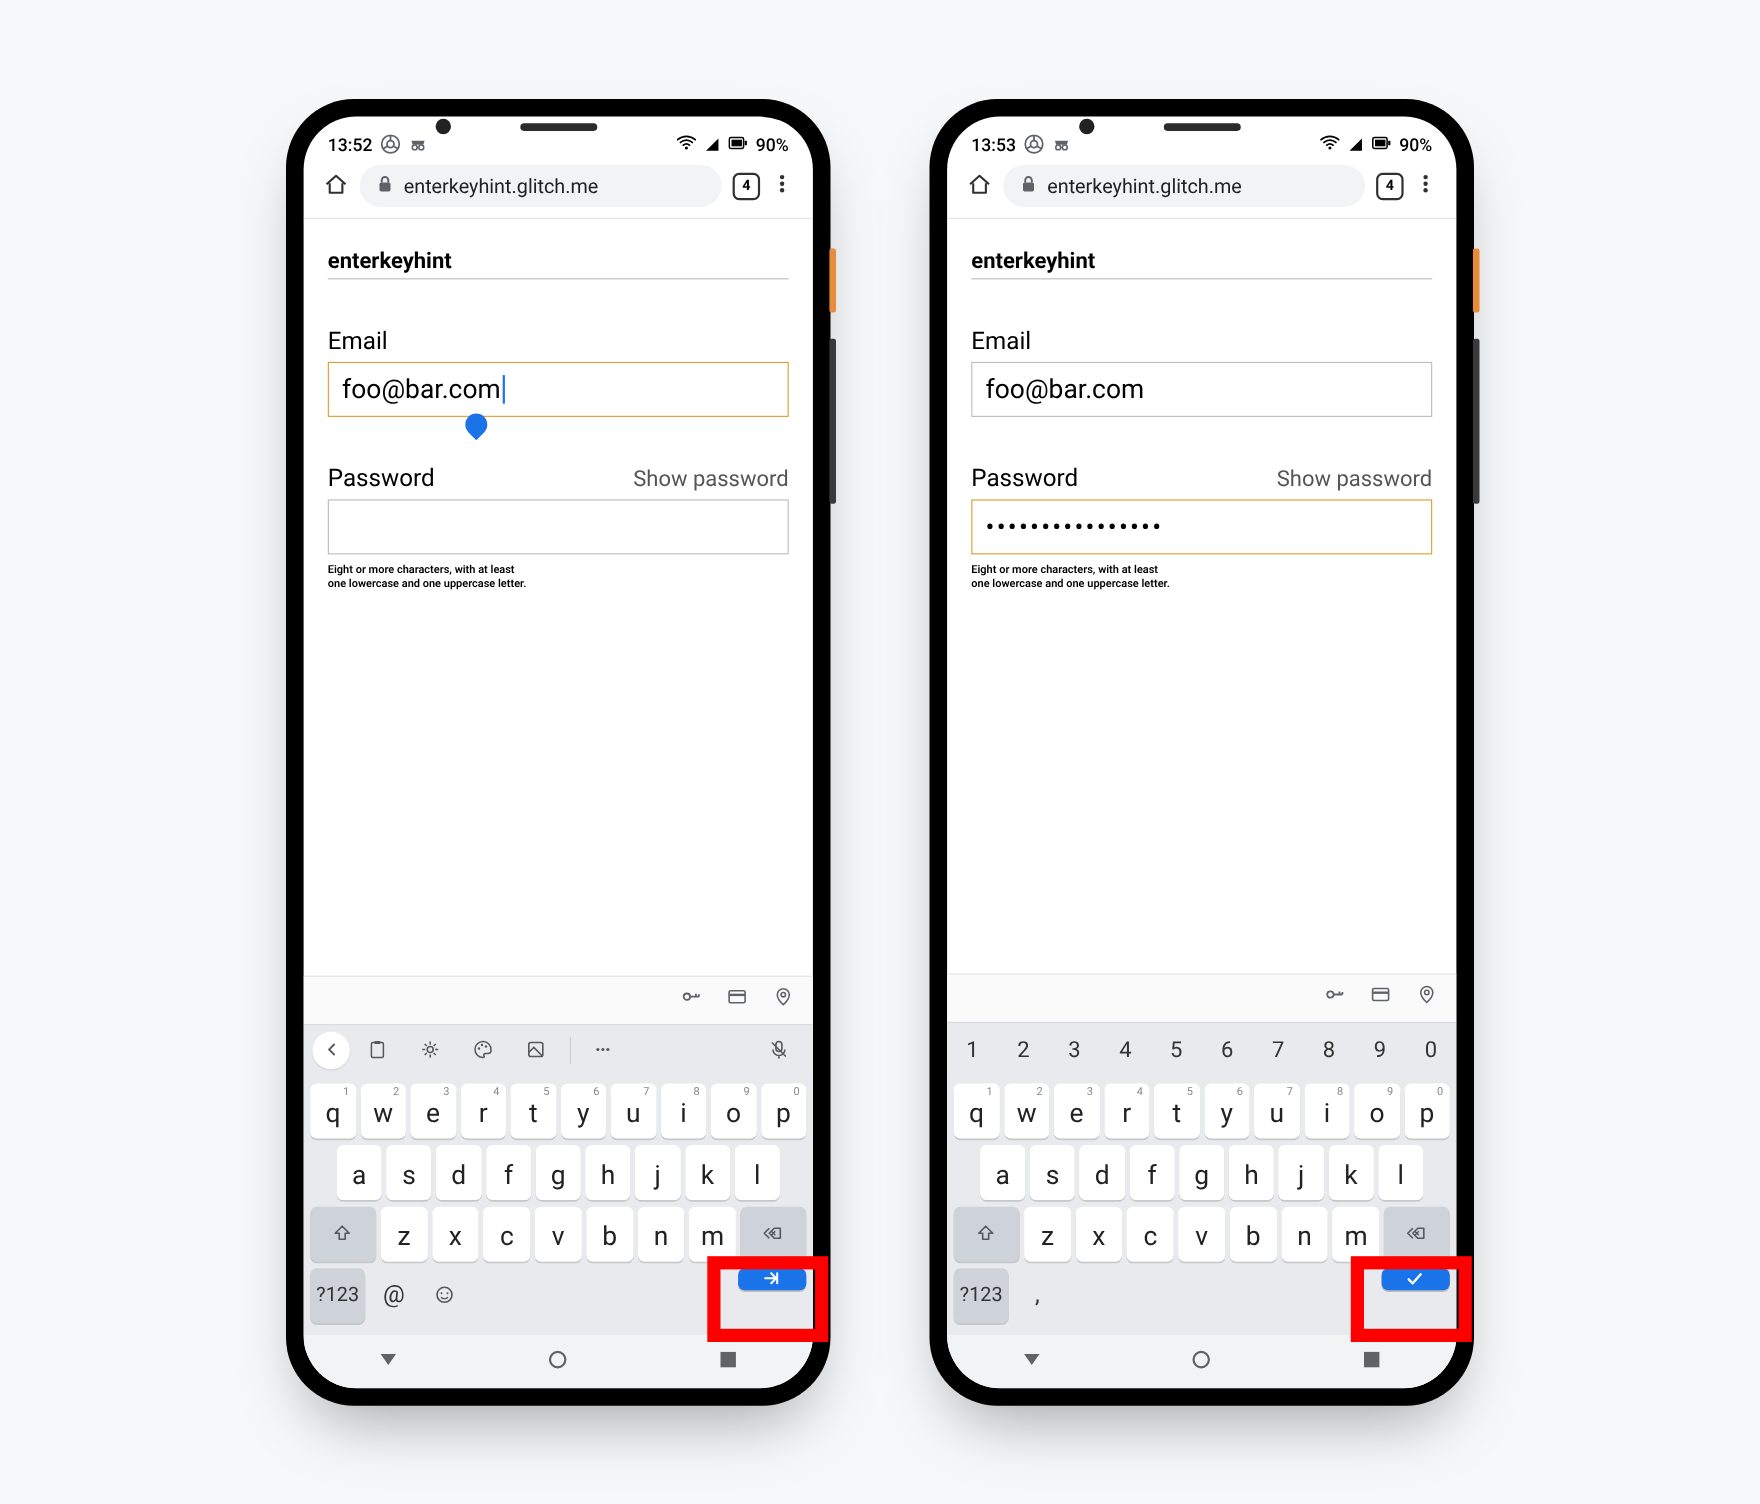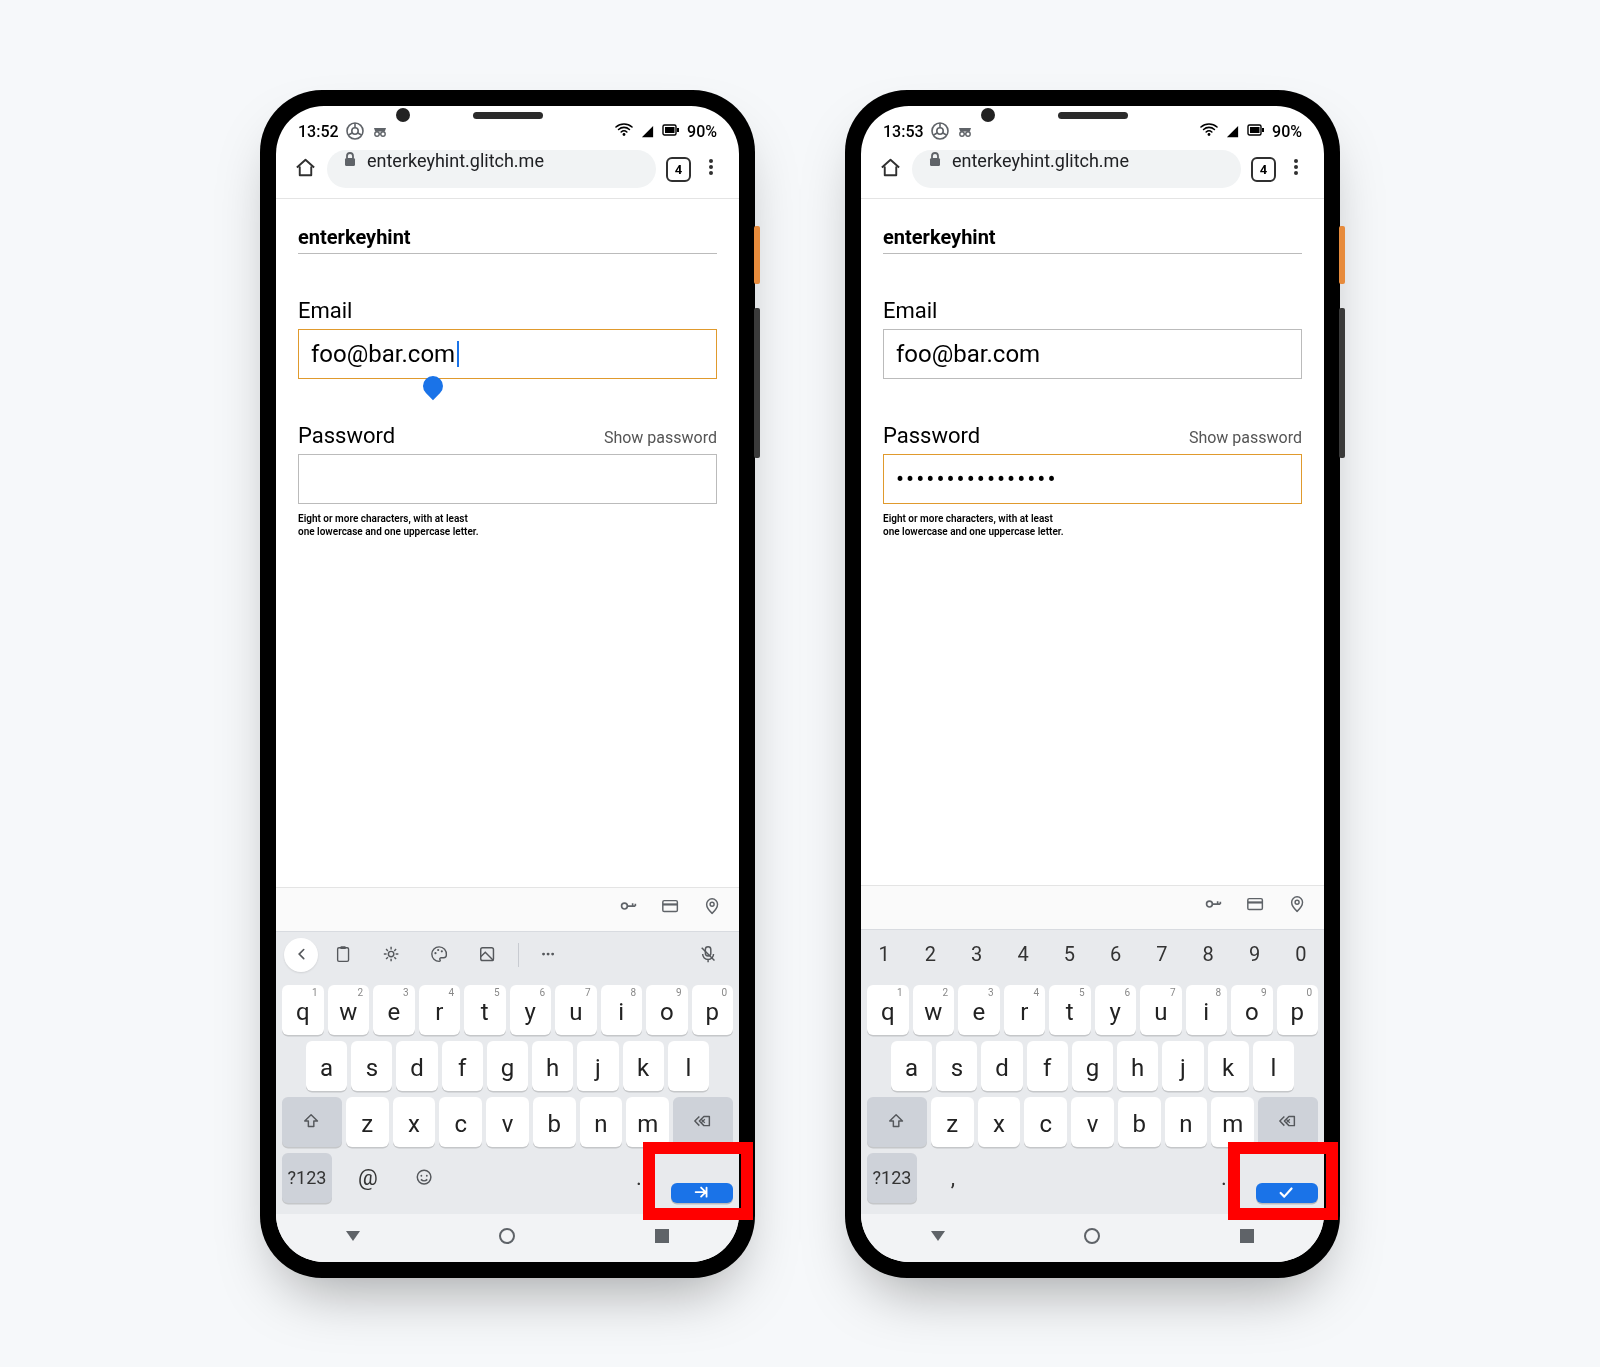--- a/index.html
+++ b/index.html
@@ -44,33 +44,33 @@
   .status .left, .status .right { display:flex; align-items:center; gap:7px; }
   .status .spacer { flex:1; }
   .status svg { display:block; }
 
   
   .chrome {
     height:58px; display:flex; align-items:center; gap:10px;
     padding:0 18px; border-bottom:1px solid #e4e4e4;
   }
   .pill { flex:1; height:38px; background:#f1f3f4; border-radius:19px;
-          display:flex; align-items:flex-start; gap:8px; padding:0 14px;
+          display:flex; align-items:center; gap:8px; padding:0 14px;
           font-size:18px; color:#202124; }
   .pill svg { flex:none; }
   .tab-badge { width:25px; height:25px; border:2px solid #303030; border-radius:6px;
                display:flex; align-items:center; justify-content:center;
                font-size:13px; font-weight:700;}
 
   
   .page { padding: 26px 22px 0 22px; flex:1 1 auto; overflow:hidden;}
   h1.heading { margin:0 0 6px 0; font-size:20px; font-weight:700; border-bottom:1.5px solid #bbb; padding-bottom:4px; }
   .field { margin-top: 44px; }
   .label-row { display:flex; align-items:baseline; justify-content:space-between; font-size:22px; margin-bottom:6px; }
-  .label-row .hint {font-size:16px; color:#555;}
+  .label-row .hint {font-size:20px; color:#555;}
   .text-input {
     width:100%; height:50px; border:1.5px solid #bbb; background:#fff;
     font-size:24px; padding:0 12px; display:flex; align-items:center; position:relative;
   }
   .text-input.focused { border-color:#e09a2d; }
   .caret { display:inline-block; width:1.5px; height:26px; background:#1a73e8; margin-left:2px; vertical-align:middle;}
   .text-handle { position:absolute; width:20px; height:20px; background:#1a73e8;
                  border-radius:50% 50% 50% 0; transform:rotate(-45deg);
                  bottom:-18px; }
   .helper { font-size:10px; font-weight:600; line-height:1.35; margin-top:8px; }
@@ -89,21 +89,21 @@
   .kbd-toolbar .tb-sep { width:1px; height:24px; background:#c8cbd1; margin:0 4px;}
   .kbd-rows { padding:4px 4px 8px 4px; }
   .num-row, .row { display:flex; gap:4px; padding:3px 2px;}
   .num-row .nkey { flex:1; text-align:center; font-size:20px; padding:9px 0; color:#333;}
   .key { flex:1; background:#fff; border-radius:6px; text-align:center; padding:13px 0 9px 0;
          font-size:24px; color:#222; position:relative; box-shadow:0 1.5px 0 rgba(0,0,0,.15);}
   .key .sup { position:absolute; top:2px; right:6px; font-size:10px; color:#888;}
   .key.fn { background:#ced2d9; }
   .key.wide { flex:1.4; }
   .row.offset { padding-left:26px; padding-right:26px; }
-  .bottom-row { display:flex; gap:15px; padding:3px 2px; align-items:flex-end;}
+  .bottom-row { display:flex; gap:5px; padding:3px 2px; align-items:flex-start;}
   .br-key { background:#ced2d9; border-radius:6px; display:flex; align-items:center; justify-content:center;
             height:50px; font-size:18px; color:#333; box-shadow:0 1.5px 0 rgba(0,0,0,.15);}
   .br-space { flex:1; background:#dfe2e7; border-radius:6px; box-shadow:0 1.5px 0 rgba(0,0,0,.15);}
   .br-enter { width:62px; background:#1a73e8; border-radius:6px; display:flex; align-items:center; justify-content:center; box-shadow:0 1.5px 0 rgba(0,0,0,.2);}
   .sym { width:50px; }
   .dot { width:34px; background:transparent; box-shadow:none; font-size:22px; }
 
   
   .navbar { height:48px; display:flex; align-items:center; justify-content:space-around; background:#f2f3f5;}
   .navbar .ns { color:#5f6368; }

